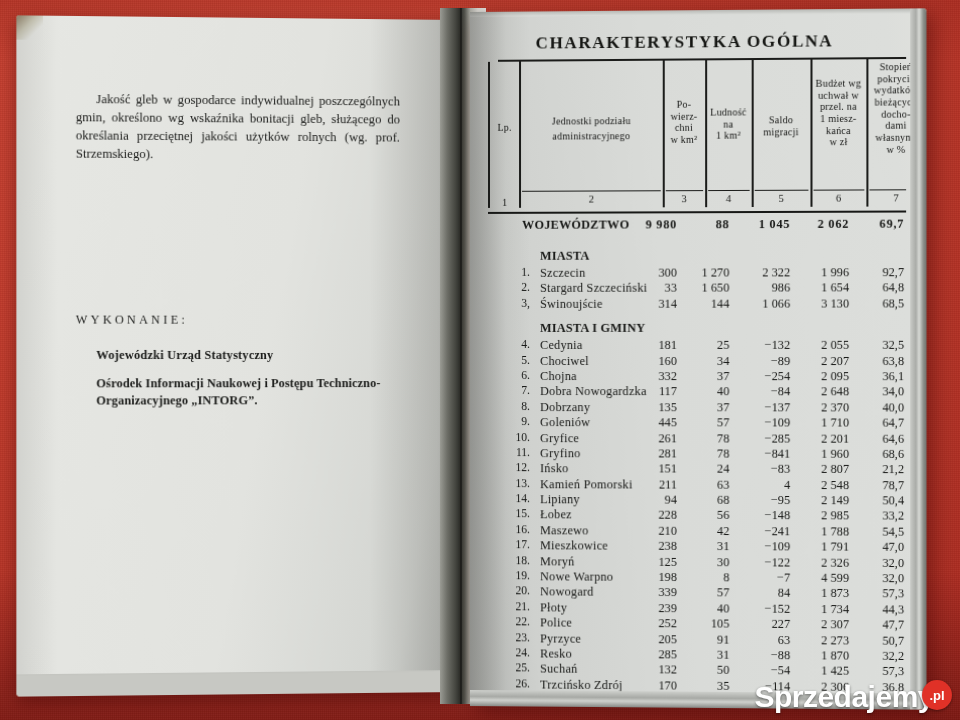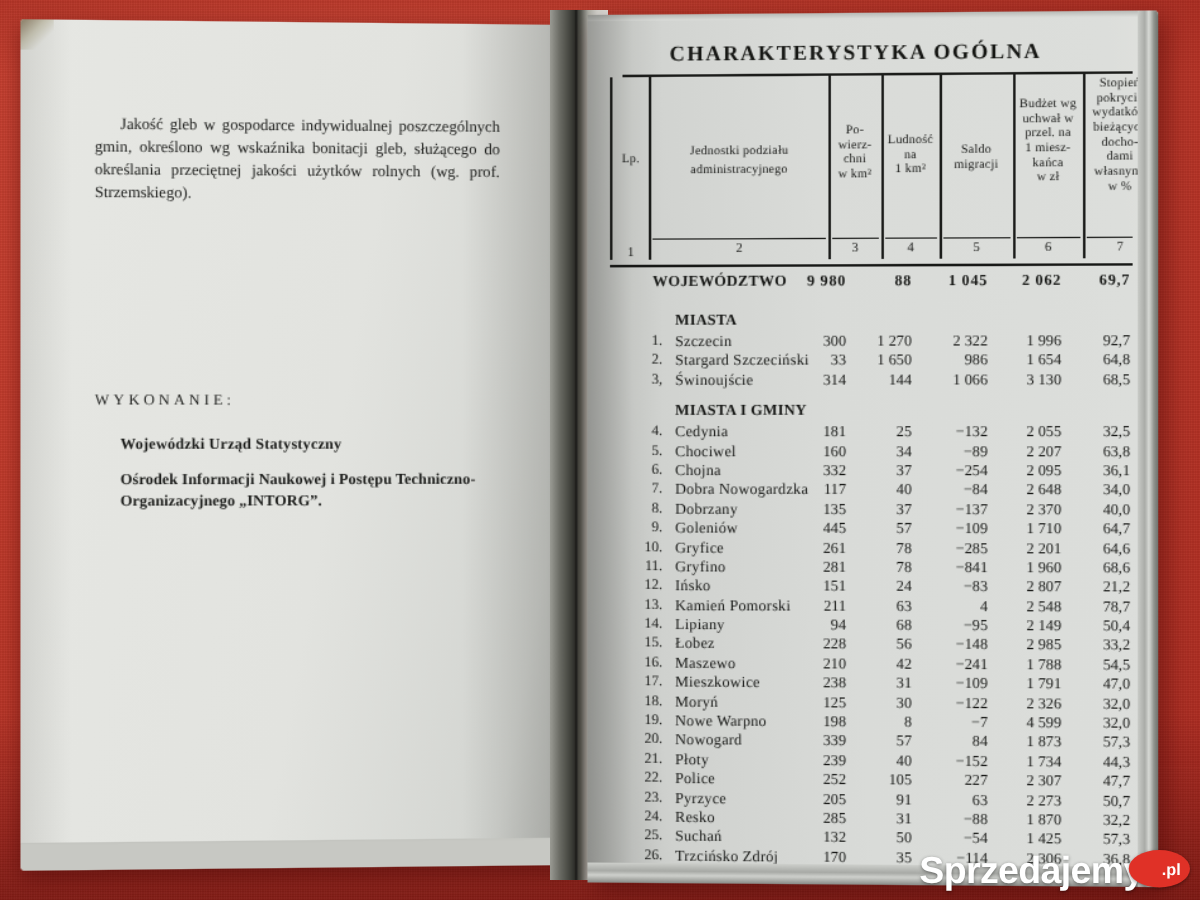--- a/index.html
+++ b/index.html
@@ -210,21 +210,20 @@
   }
   #watermark .wm-badge{
     width:30px;height:30px;border-radius:50%;
     background:#e03127;
     color:#fff;
     font-family:"Liberation Sans", sans-serif;
     font-weight:bold;font-size:13px;
     display:flex;align-items:center;justify-content:center;
     margin-left:-12px;margin-bottom:2px;
     box-shadow:0 1px 3px rgba(0,0,0,.4);
-    padding-left:19px;
   }
 </style>
 </head>
 <body>
 
 <div id="surface">
   <div class="topband"></div>
   <div class="darkband"></div>
 </div>
 

